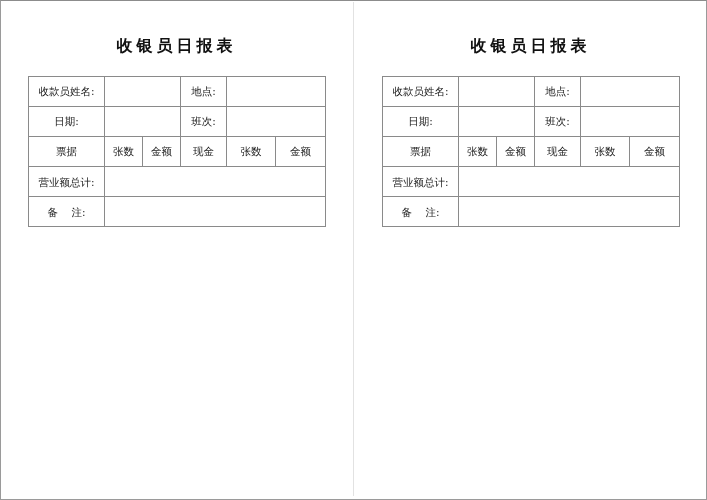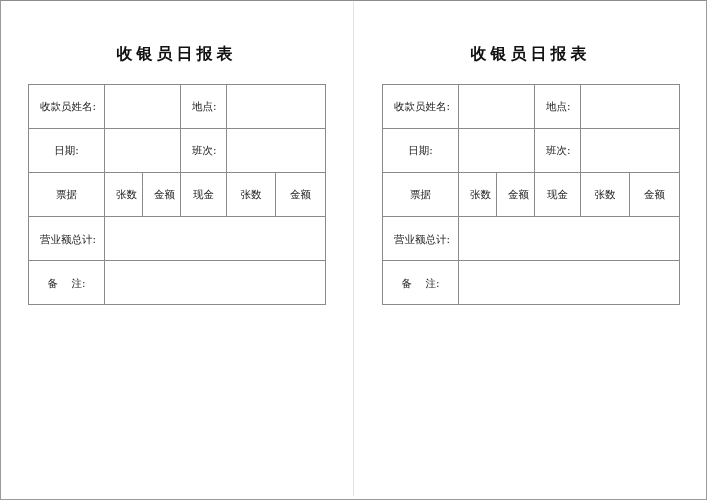--- a/index.html
+++ b/index.html
@@ -24,21 +24,21 @@
       background: #ffffff;
     }
     .divider {
       position: absolute;
       left: 353px; top: 2px;
       width: 1px; height: 494px;
       background: #e2e2e2;
     }
     .sheet {
       position: absolute;
-      top: 8px;
+      top: 0;
       height: 440px;
     }
     .sheet.left { left: 28px; width: 297px; }
     .sheet.right { left: 382px; width: 297px; }
     .title {
       position: absolute;
       top: 36px;
       left: 0;
       width: 297px;
       text-align: center;
@@ -53,21 +53,21 @@
       top: 76px;
       left: 0;
       border-collapse: collapse;
       table-layout: fixed;
       width: 297px;
       border: 1.5px solid #8a8a8a;
     }
     table.report td {
       border: 1px solid #8a8a8a;
       height: 21.1px;
-      padding: 11px;
+      padding: 4px;
       font-size: 10.5px;
       text-align: center;
       vertical-align: middle;
       font-family: "DejaVu Sans", "Liberation Sans", sans-serif;
       color: #1a1a1a;
       white-space: nowrap;
       overflow: hidden;
       line-height: 1;
     }
     table.report td.lbl { font-weight: normal; }

